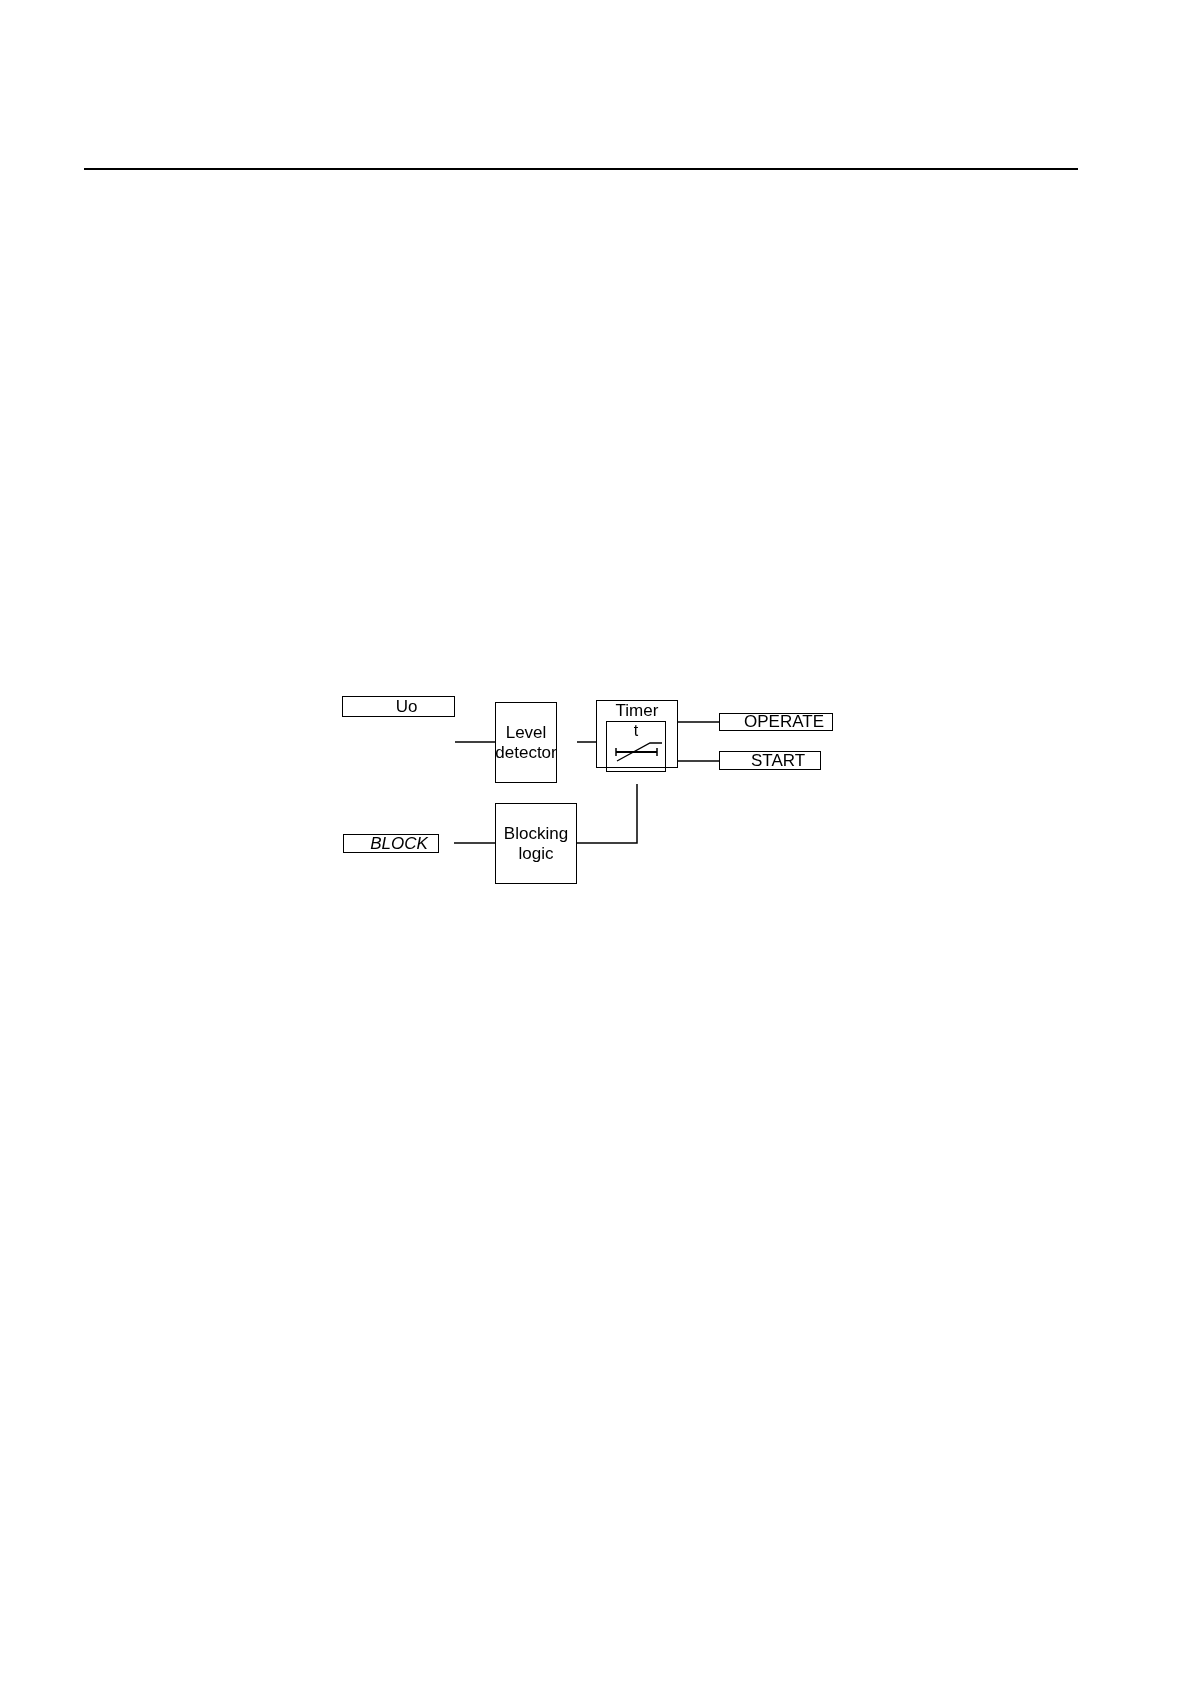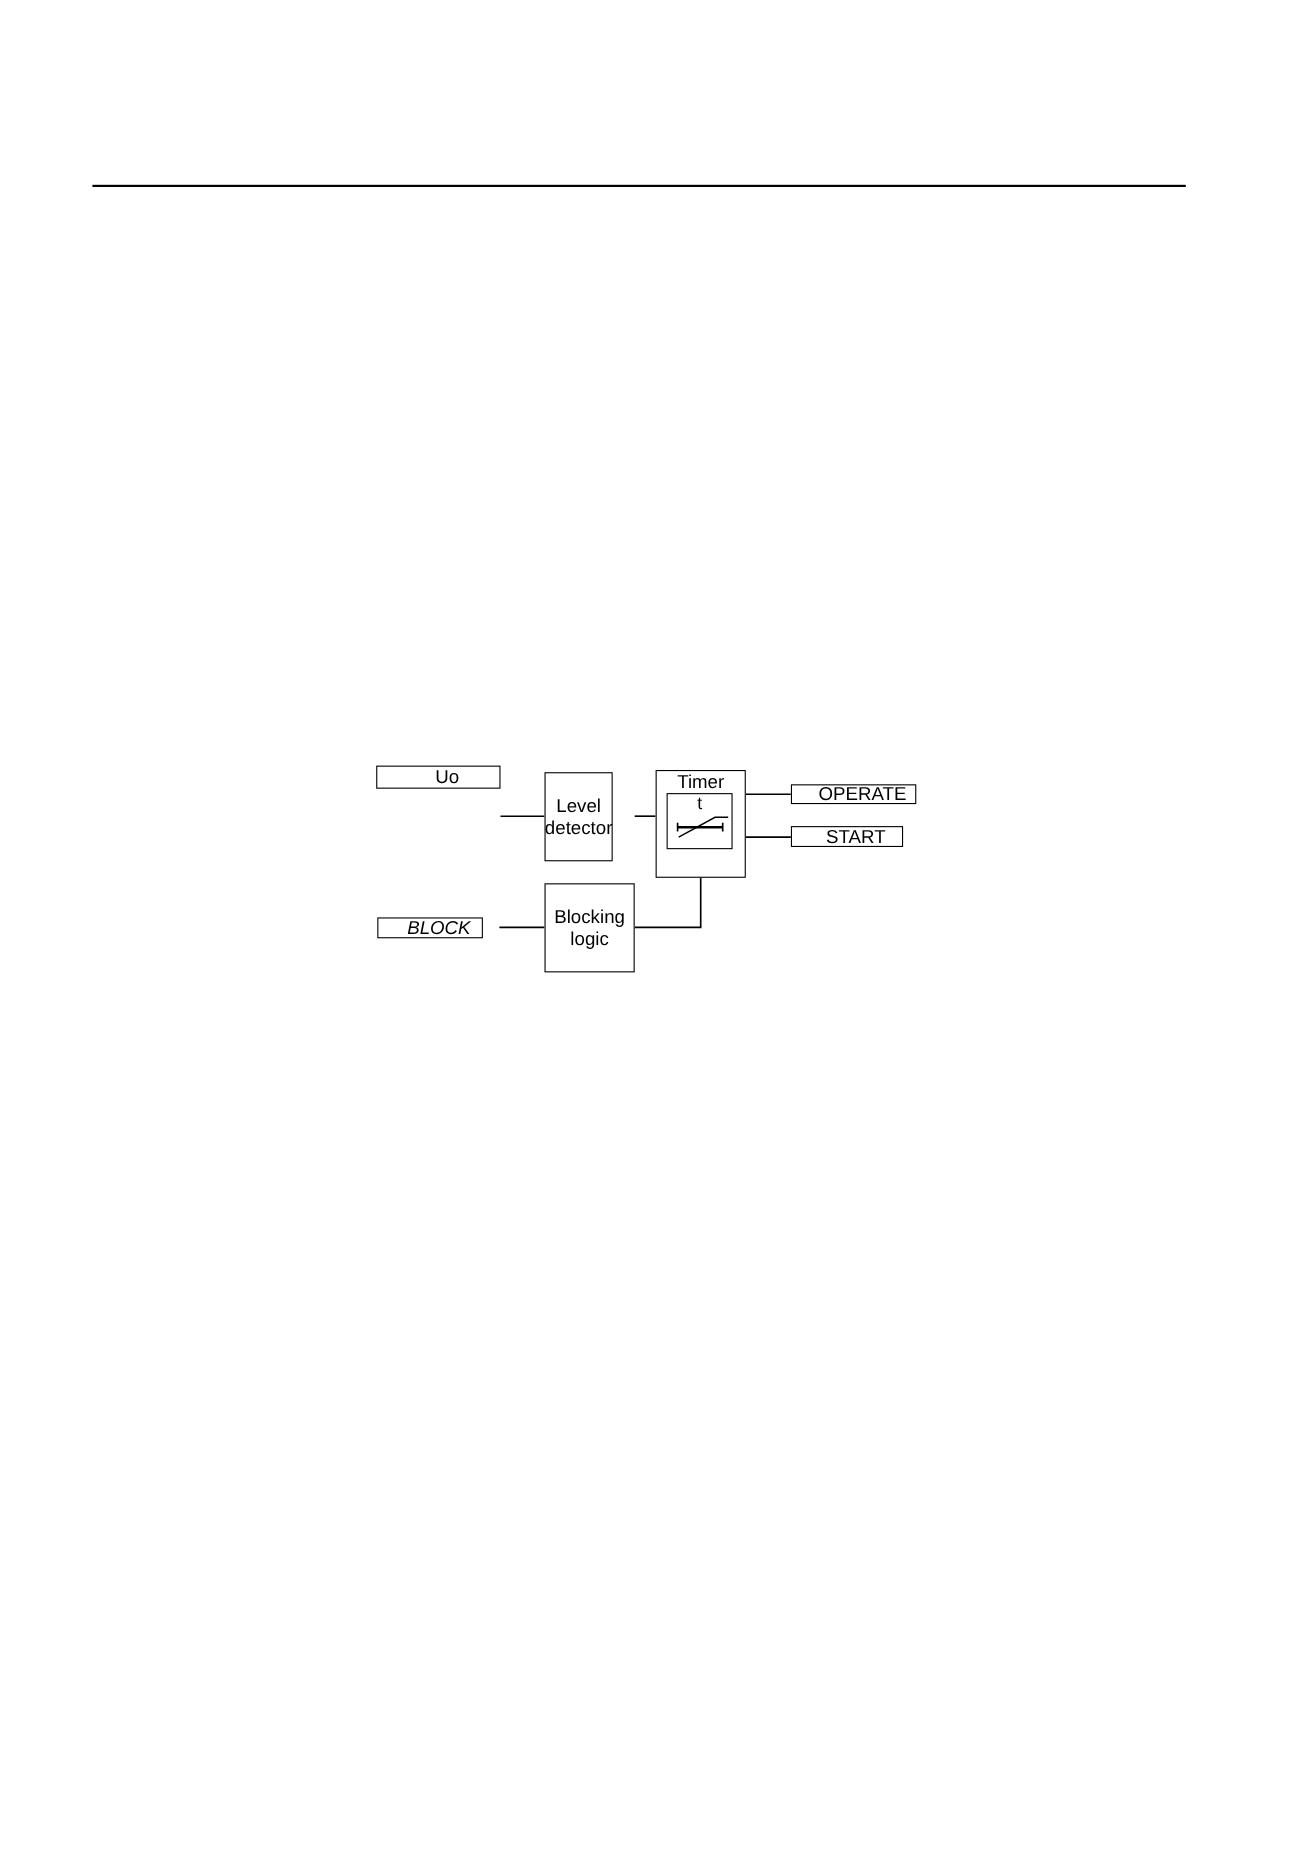--- a/index.html
+++ b/index.html
@@ -50,21 +50,21 @@
     padding-bottom: 1px;
     padding-left: 16px;
   }
   #uo-box       { left: 342px; top: 696px; width: 113px; height: 21px; }
   #block-box    { left: 343px; top: 834px; width: 96px; height: 19px; font-style: italic; }
   #level-box    { left: 495px; top: 702px; width:  62px; height: 81px; }
   #blocking-box { left: 495px; top: 803px; width:  82px; height: 81px; text-align: center; }
   #operate-box  { left: 719px; top: 713px; width: 114px; height: 18px; }
   #start-box    { left: 719px; top: 751px; width: 102px; height: 19px; }
   #timer-box {
-    left: 596px; top: 700px; width: 82px; height: 98px;
+    left: 596px; top: 700px; width: 82px; height: 68px;
     display: block;
   }
   .timer-label {
     display: block;
     text-align: center;
     margin-top: 1px;
     font-size: 17px;
     line-height: 1.1;
   }
   #timer-inner {

